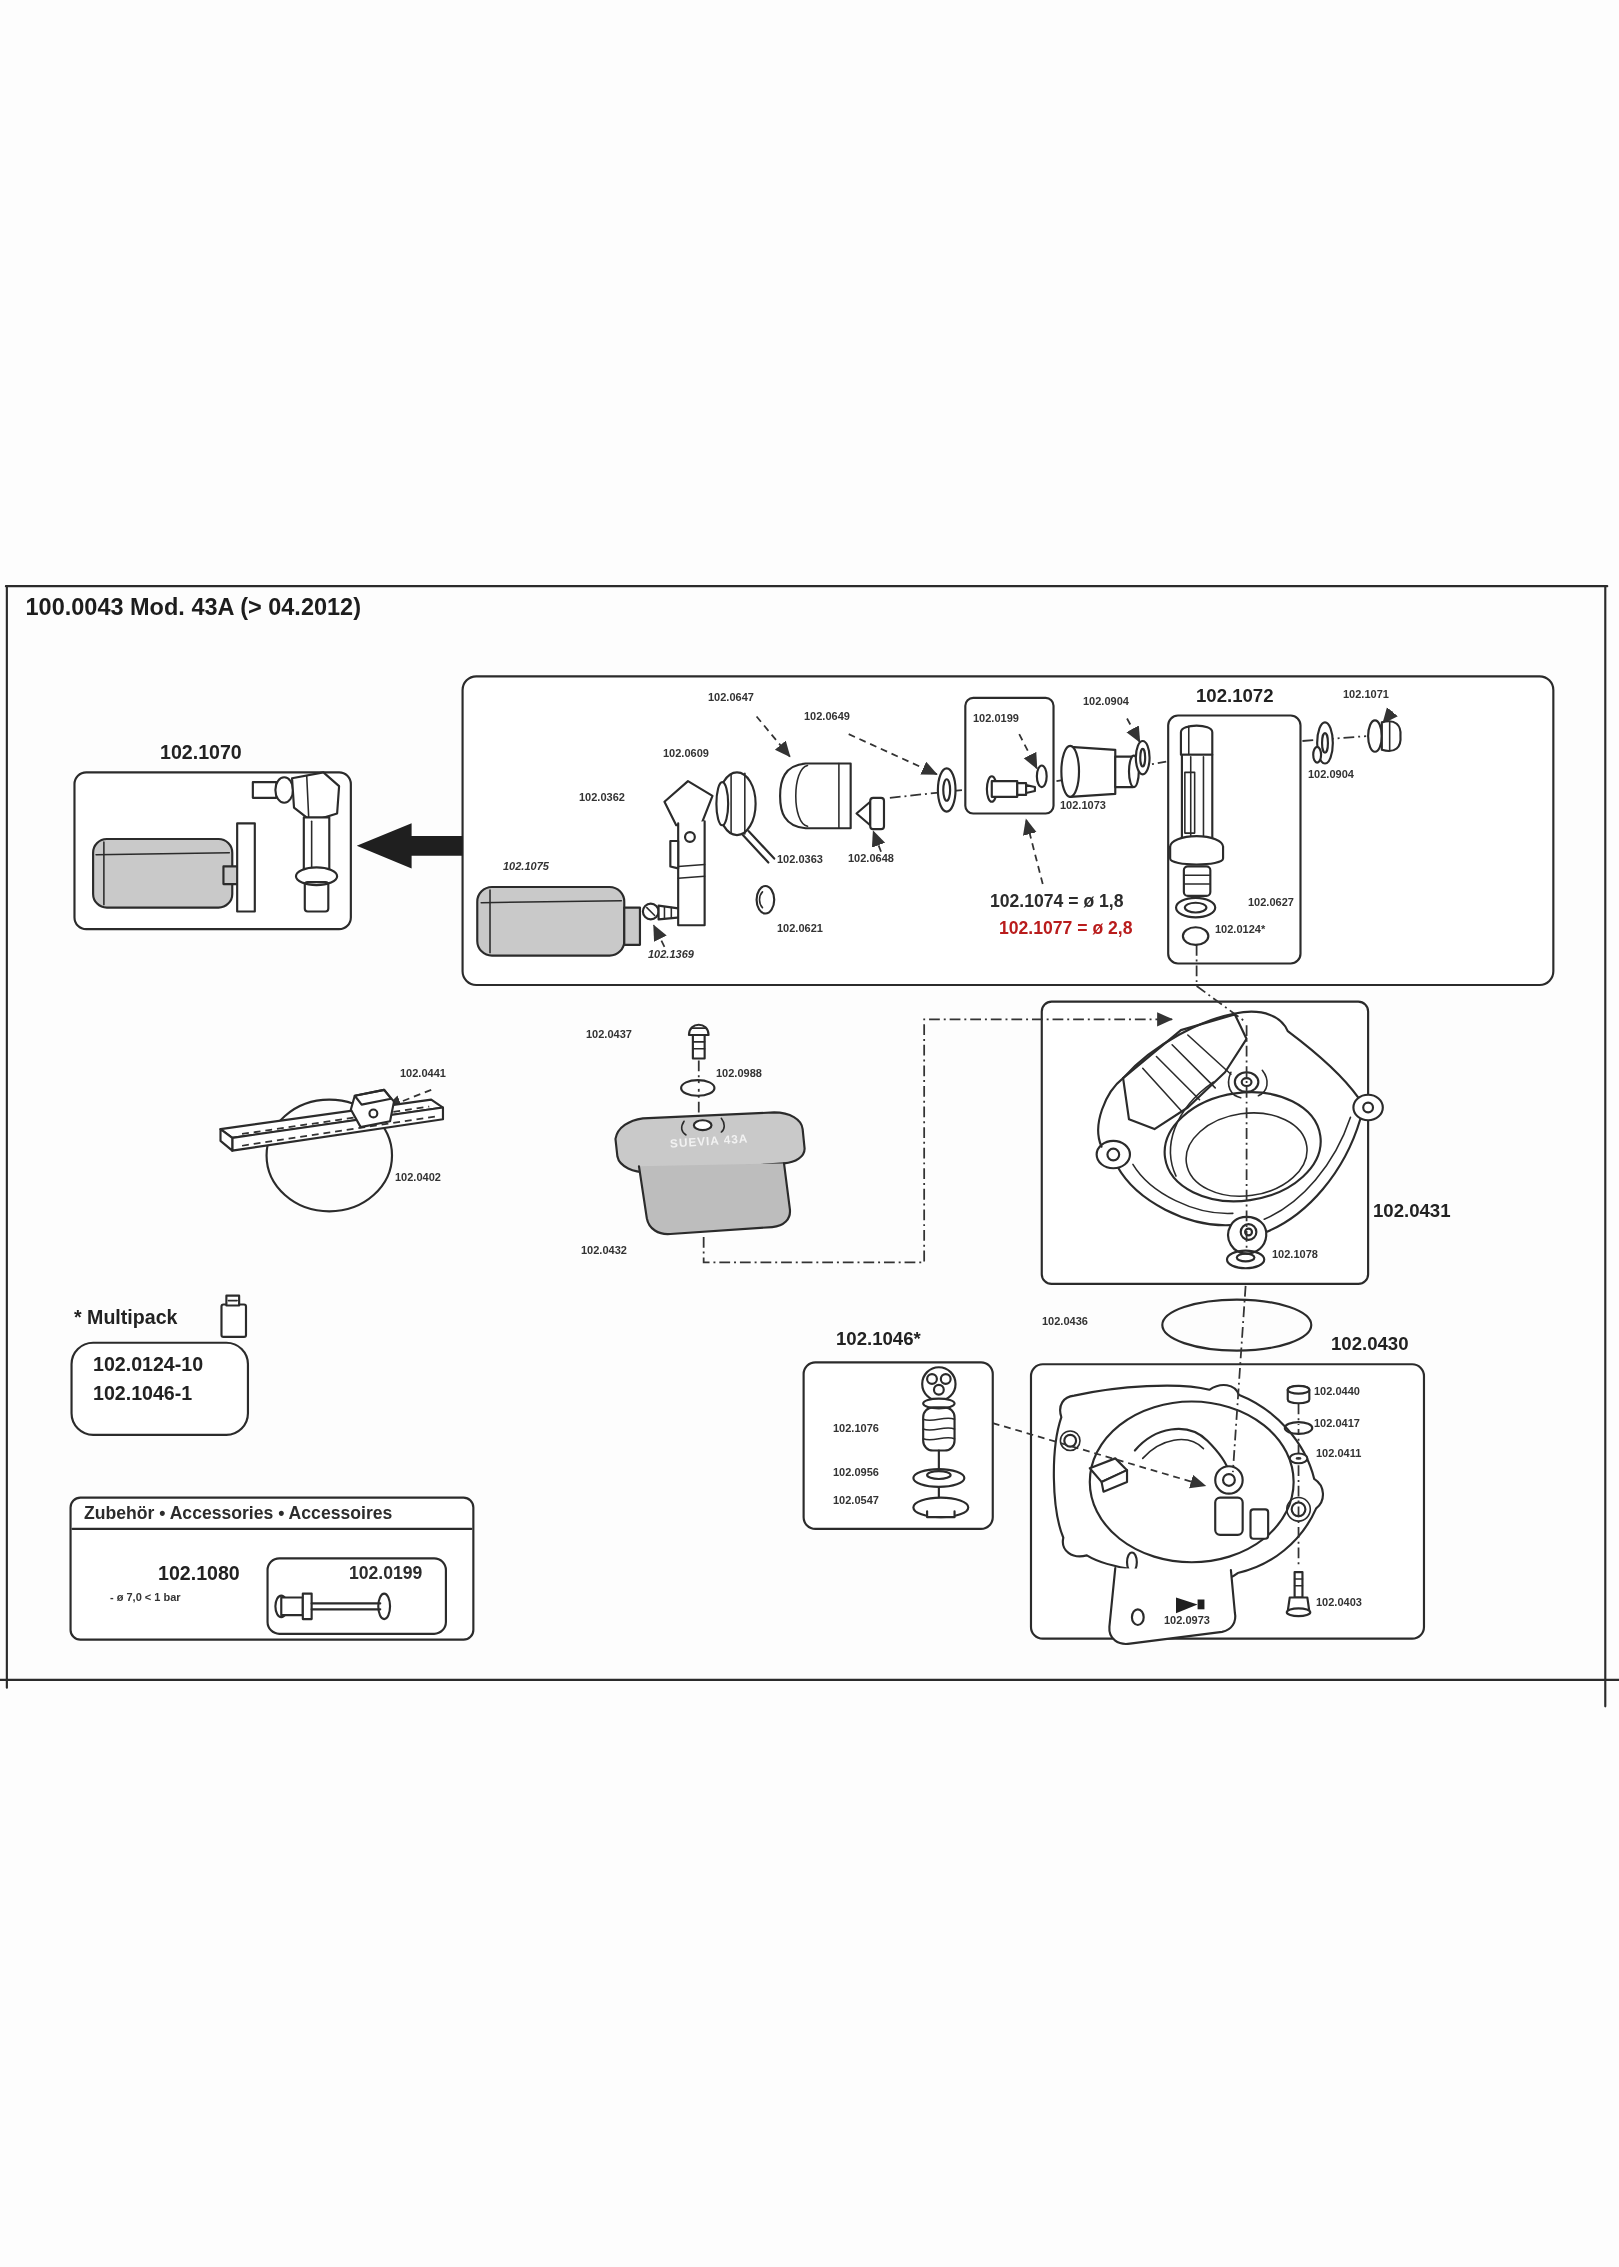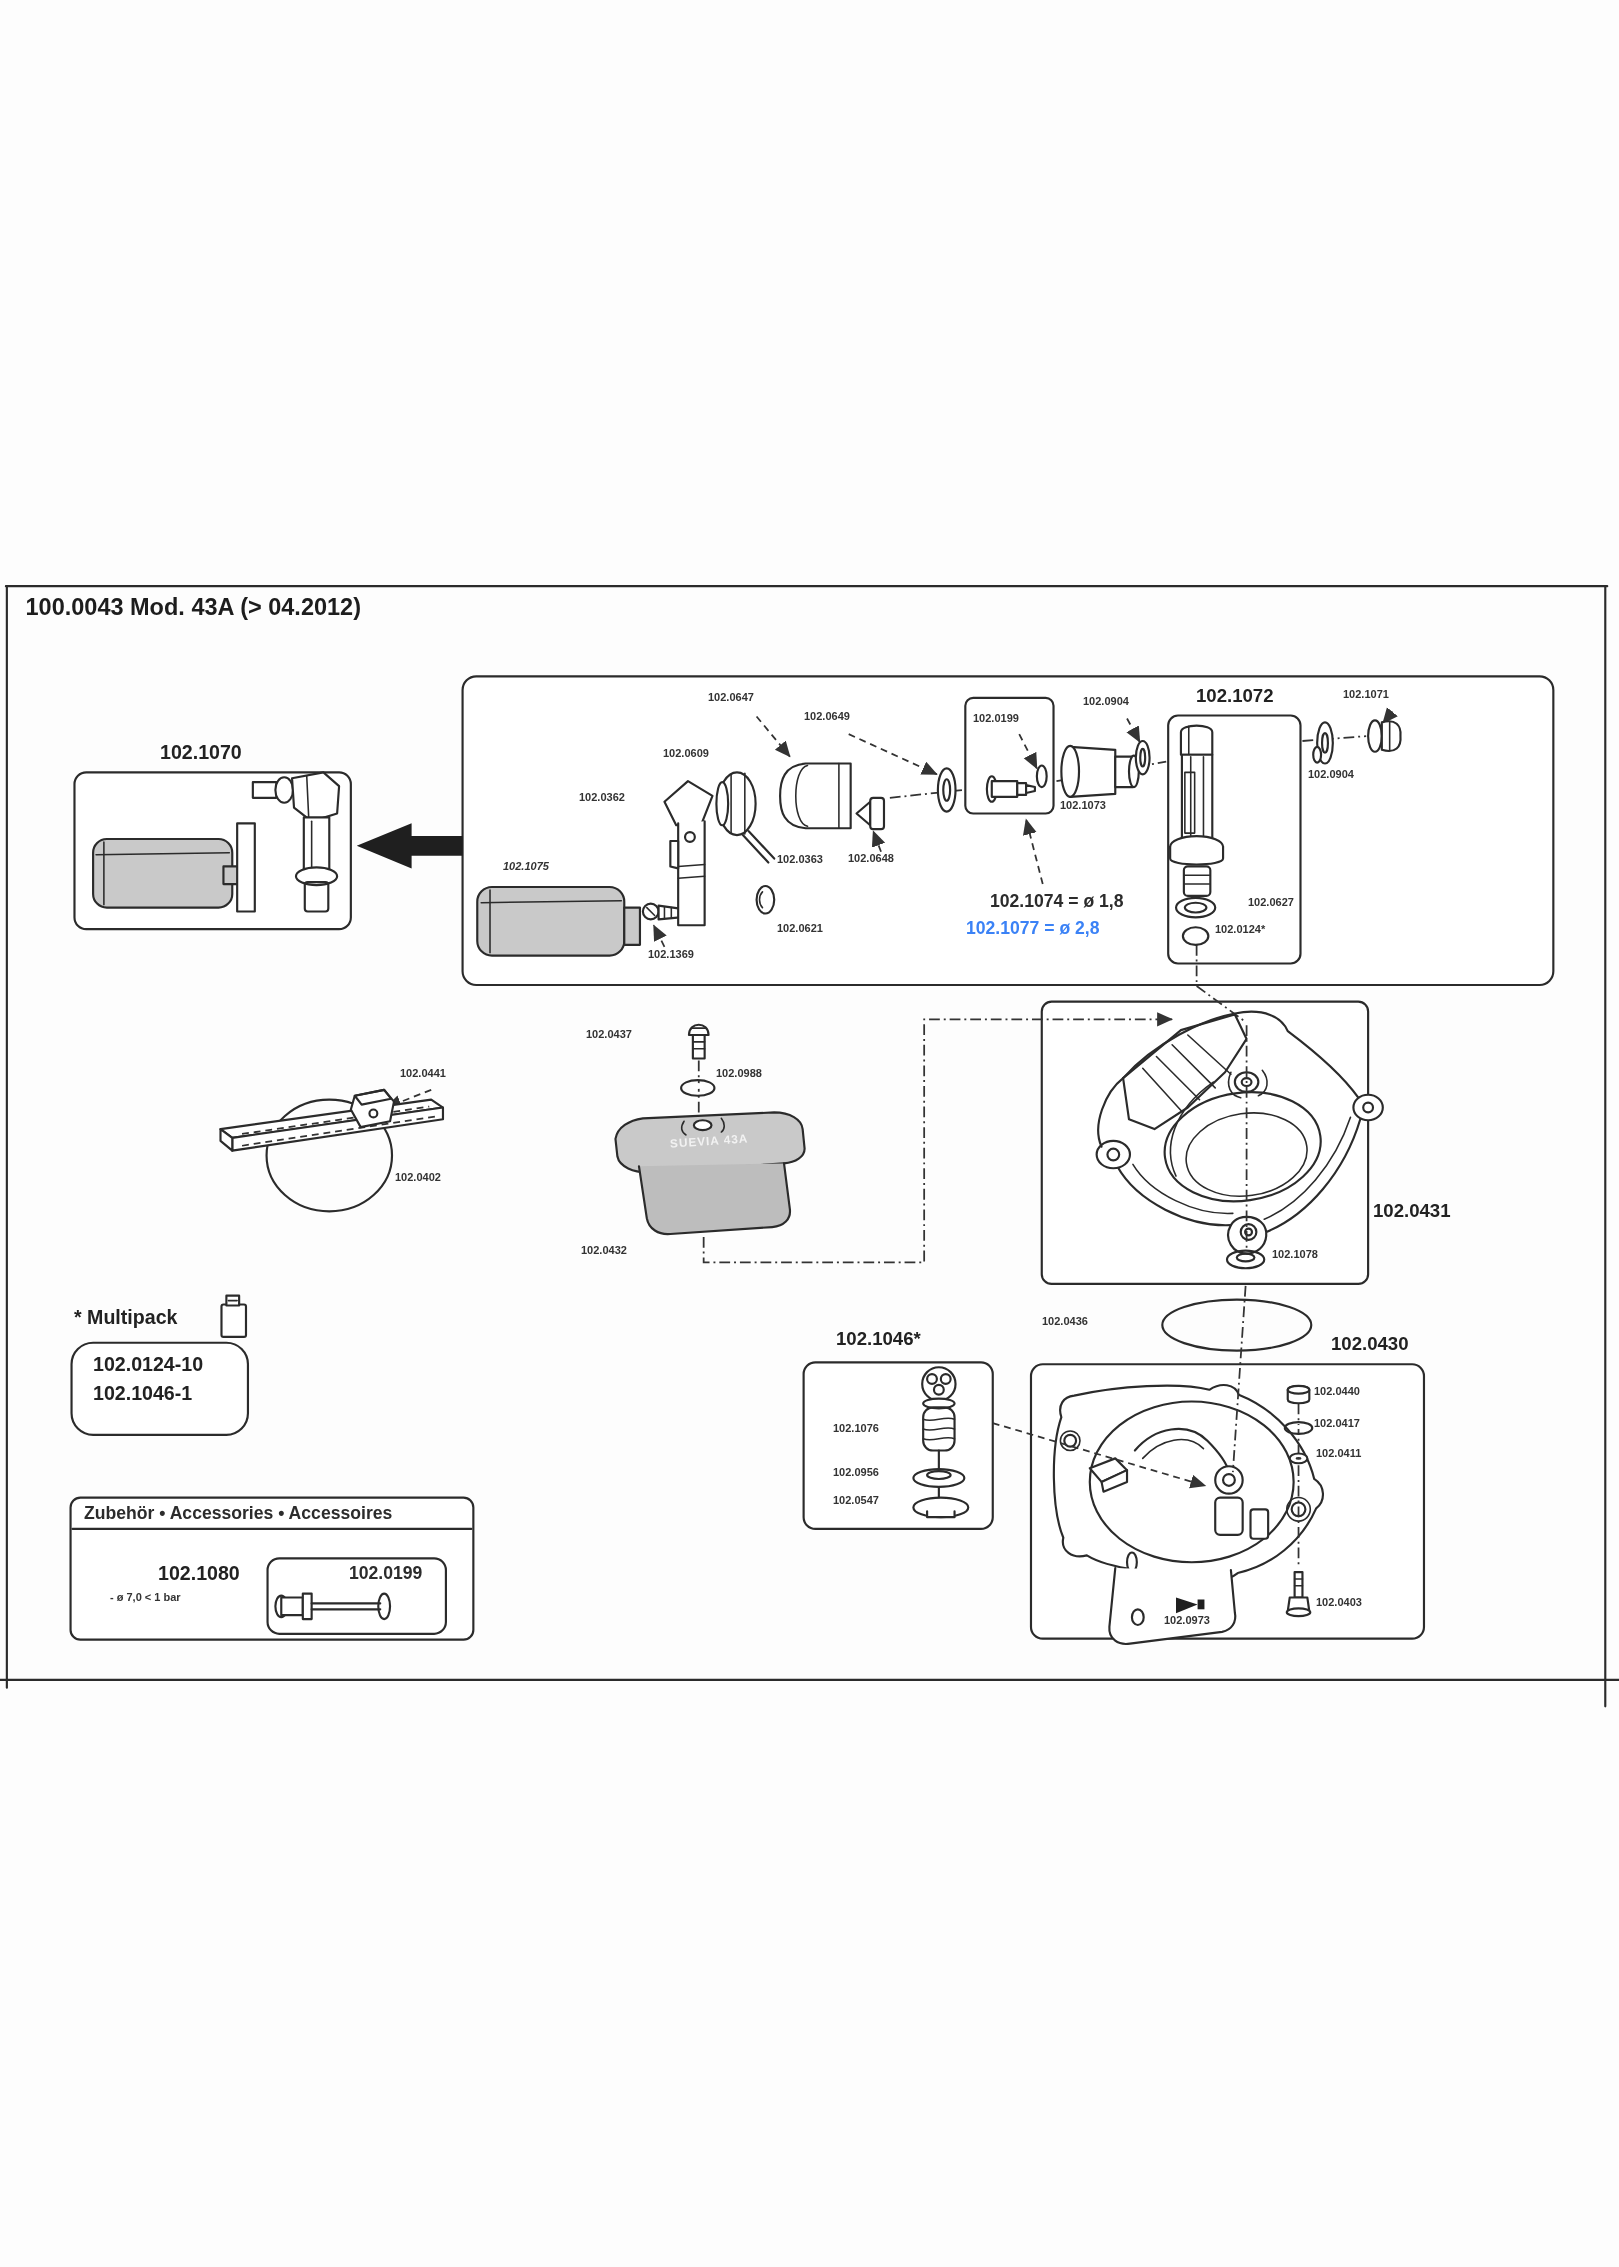--- a/index.html
+++ b/index.html
@@ -342,25 +342,25 @@
 <div class="lbl" style="left:1083px;top:696px;">102.0904</div>
 <div class="lbl-lg" style="left:1196px;top:687px;">102.1072</div>
 <div class="lbl" style="left:1343px;top:689px;">102.1071</div>
 <div class="lbl" style="left:1308px;top:769px;">102.0904</div>
 <div class="lbl" style="left:1060px;top:800px;">102.1073</div>
 <div class="lbl" style="left:579px;top:792px;">102.0362</div>
 <div class="lbl" style="left:777px;top:854px;">102.0363</div>
 <div class="lbl" style="left:848px;top:853px;">102.0648</div>
 <div class="lbl" style="left:503px;top:861px;font-style:italic;">102.1075</div>
 <div class="lbl" style="left:777px;top:907px;margin-top:16px;">102.0621</div>
-<div class="lbl" style="left:648px;top:949px;">102.1369</div>
+<div class="lbl" style="left:648px;top:949px;font-style:italic;">102.1369</div>
 <div class="lbl" style="left:1220px;top:897px;margin-left:28px;">102.0627</div>
 <div class="lbl" style="left:1215px;top:924px;">102.0124*</div>
 <div class="lbl-md" style="left:990px;top:893px;">102.1074 = ø 1,8</div>
-<div class="lbl-md" style="left:966px;top:920px;color:#3b82f6;">102.1077 = ø 2,8</div>
+<div class="lbl-md" style="left:999px;top:920px;color:#b91c1c;">102.1077 = ø 2,8</div>
 
 <div class="lbl" style="left:400px;top:1068px;">102.0441</div>
 <div class="lbl" style="left:395px;top:1172px;">102.0402</div>
 
 <div class="lbl" style="left:586px;top:1029px;">102.0437</div>
 <div class="lbl" style="left:716px;top:1068px;">102.0988</div>
 <div class="lbl" style="left:581px;top:1245px;">102.0432</div>
 <div class="lid-text">SUEVIA 43A</div>
 
 <div class="lbl-lg" style="left:1373px;top:1202px;">102.0431</div>

